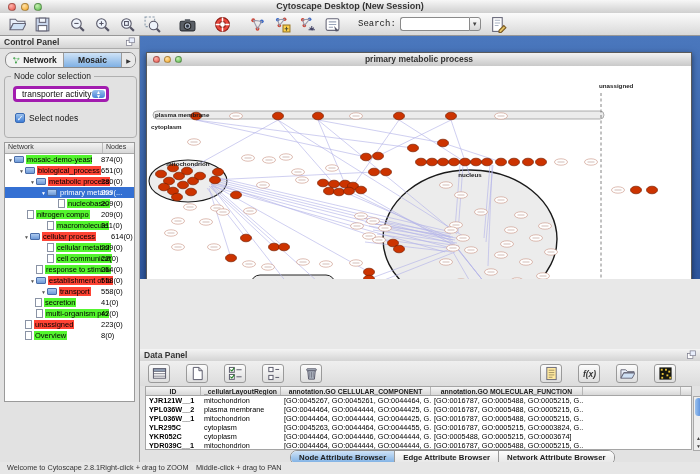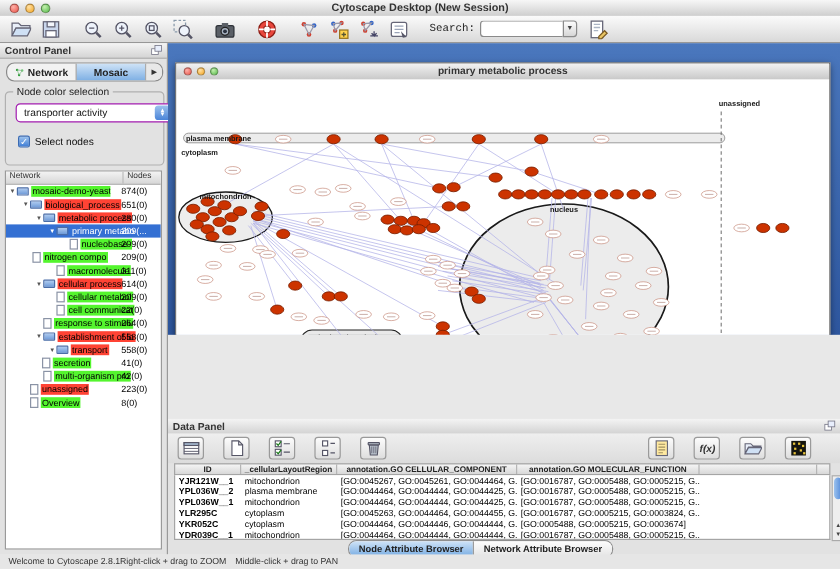--- a/index.html
+++ b/index.html
@@ -39,31 +39,31 @@
   .cp-tabs{position:absolute;left:5px;top:16px;width:129px;height:14px;display:flex;
     border:1px solid #8b8b8b;border-radius:7px;overflow:hidden;background:#f2f2f2;}
   .cp-tab{flex:1;display:flex;align-items:center;justify-content:center;gap:2px;
     font-size:8.5px;font-weight:bold;color:#222;border-right:1px solid #9b9b9b;}
   .cp-tab.sel{background:linear-gradient(#cfe3f7,#7fb0e4);}
   .cp-tab.ovf{flex:0 0 13px;font-size:6px;color:#333;border-right:none;background:#e8e8e8;}
   .groupbox{position:absolute;left:4px;top:40px;width:131px;height:60px;
     border:1px solid #b0b0b0;border-radius:4px;}
   .groupbox .glabel{position:absolute;top:-6px;left:6px;background:#e2e2e2;
     font-size:8.5px;color:#222;padding:0 3px;}
-  .dropdown{position:absolute;left:8px;top:9px;width:131px;height:16px;background:#fff;
-    border:1px solid #a21caf;border-radius:4px;font-size:8.5px;color:#111;
+  .dropdown{position:absolute;left:8px;top:9px;width:96px;height:16px;background:#fff;
+    border:3px solid #a21caf;border-radius:4px;font-size:8.5px;color:#111;
     display:flex;align-items:center;padding-left:6px;box-sizing:border-box;}
   .stepper{position:absolute;right:1px;top:1px;bottom:1px;width:13px;border-radius:3px;
     background:linear-gradient(#9cc2ee,#4a84d8);display:flex;flex-direction:column;
     align-items:center;justify-content:center;color:#fff;font-size:5px;line-height:4px;}
   .chk-row{position:absolute;left:10px;top:36px;display:flex;align-items:center;gap:4px;}
   .chk{width:10px;height:10px;border-radius:2px;background:linear-gradient(#9cc2ee,#3f7ed6);
     border:1px solid #3a6bb4;color:#fff;font-size:8px;line-height:9px;text-align:center;box-sizing:border-box;}
   .chk-lbl{font-size:8.5px;color:#111;}
-  .tree-box{position:absolute;left:4px;top:106px;width:131px;height:316px;background:#fff;
+  .tree-box{position:absolute;left:4px;top:106px;width:131px;height:260px;background:#fff;
     border:1px solid #9a9a9a;box-sizing:border-box;overflow:hidden;}
   .tree-head{height:10px;display:flex;background:linear-gradient(#f3f3f3,#d7d7d7);
     border-bottom:1px solid #a9a9a9;font-size:7px;color:#333;}
   .tree-head .c1{width:94px;border-right:1px solid #bbb;padding-left:3px;}
   .tree-head .c2{flex:1;padding-left:3px;}
   .trow{height:11px;display:flex;align-items:center;font-size:7.5px;white-space:nowrap;position:relative;}
   .trow.sel{background:#3470d3;}
   .trow .arr{font-size:5px;color:#555;width:7px;text-align:center;flex:0 0 7px;}
   .trow.sel .arr{color:#fff;}
   .trow .fico{flex:0 0 10px;height:7px;background:linear-gradient(#aecbf0,#6e9ad8);
@@ -333,21 +333,21 @@
           <span class="lico"></span>
           <span class="lbl green">nitrogen compo</span>
           <span class="val">209(0)</span>
         </div>
         <div class="trow" style="padding-left: 35px;">
           <span class="arr"></span>
           <span class="lico"></span>
           <span class="lbl green">macromolecule</span>
           <span class="val">311(0)</span>
         </div>
-        <div class="trow" style="padding-left: 24px;">
+        <div class="trow" style="padding-left: 8px; margin-left: 10px;">
           <span class="arr">▼</span>
           <span class="fico"></span>
           <span class="lbl red">cellular process</span>
           <span class="val">614(0)</span>
         </div>
         <div class="trow" style="padding-left: 35px;">
           <span class="arr"></span>
           <span class="lico"></span>
           <span class="lbl green">cellular metabol</span>
           <span class="val">209(0)</span>
@@ -824,20 +824,21 @@
         </div>
       </div>
     <div class="vscroll">
       <div class="vthumb"></div>
       <div class="varr" style="bottom:8px;">▲</div>
       <div class="varr" style="bottom:0;">▼</div>
     </div>
   </div>
   <div class="dp-tabs" id="dp-tabs">
       <div class="dp-tab sel">Node Attribute Browser</div>
+      <div class="dp-tab">Edge Attribute Browser</div>
       <div class="dp-tab">Network Attribute Browser</div>
     </div>
 </div>
 
 <div class="statusbar" id="statusbar">
     <span style="left: 7px;">Welcome to Cytoscape 2.8.1</span>
     <span style="left: 100px;">Right-click + drag to ZOOM</span>
     <span style="left: 196px;">Middle-click + drag to PAN</span>
   </div>
 

